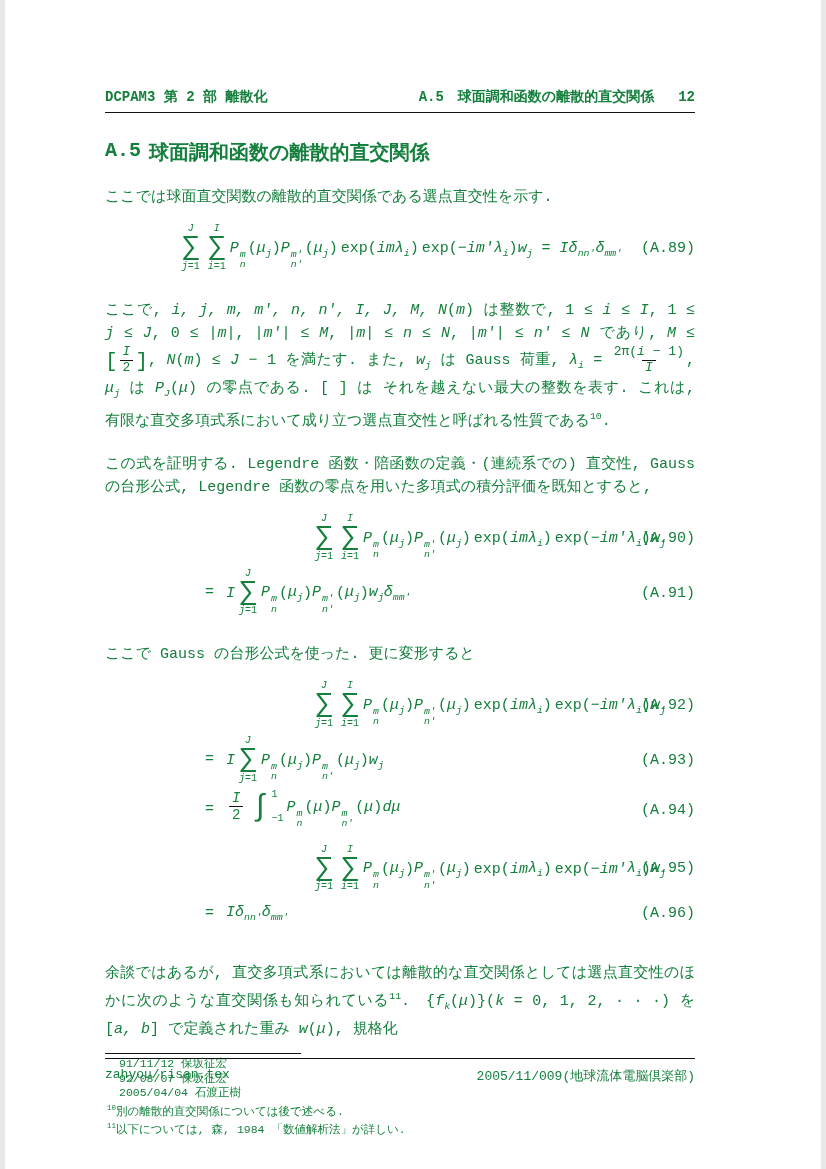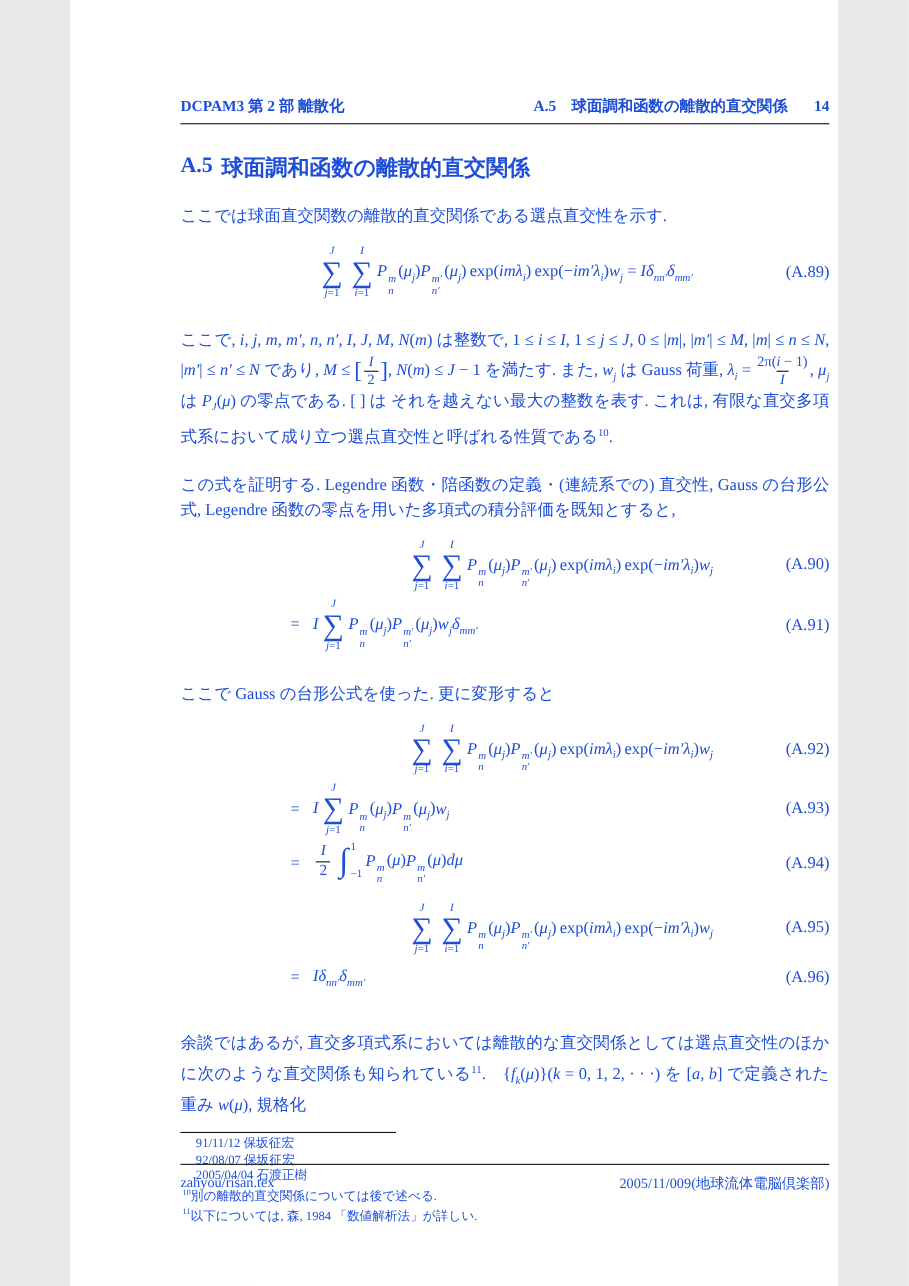--- a/index.html
+++ b/index.html
@@ -1,17 +1,17 @@
 <!DOCTYPE html>
 <html><head>
 <meta charset="utf-8">
 <style>
   html,body{margin:0;padding:0;background:#e8e8e8;}
-  .page{position:relative;width:698px;height:1169px;margin:0 auto;background:#ffffff;
-        color:#1d4ed8;font-family:Liberation Serif, serif;overflow:hidden;}
+  .page{position:relative;width:816px;height:1169px;margin:0 auto;background:#ffffff;
+        color:#15803d;font-family:Liberation Mono, monospace;overflow:hidden;}
   .content{margin:0 136px 0 100px;padding-top:88px;width:590px;}
 
   
   .running-header{display:flex;justify-content:space-between;align-items:baseline;
     font-weight:bold;font-size:14px;border-bottom:1.5px solid #111;padding-bottom:6px;}
   .hr-right{display:inline-flex;gap:24px;align-items:baseline;}
 
   
   .sec{font-size:20px;font-weight:bold;margin:26px 0 0 0;display:flex;gap:8px;}
 
@@ -66,21 +66,21 @@
 </head>
 <body>
 
 <div class="page">
   <div class="content">
 
     <div class="running-header">
       <span>DCPAM3 第 2 部 離散化</span>
       <span class="hr-right">
         <span>A.5　球面調和函数の離散的直交関係</span>
-        <span>14</span>
+        <span>12</span>
       </span>
     </div>
 
     <div class="sec">
       <span>A.5</span>
       <span>球面調和函数の離散的直交関係</span>
     </div>
 
     <p class="body">ここでは球面直交関数の離散的直交関係である選点直交性を示す.</p>
 

